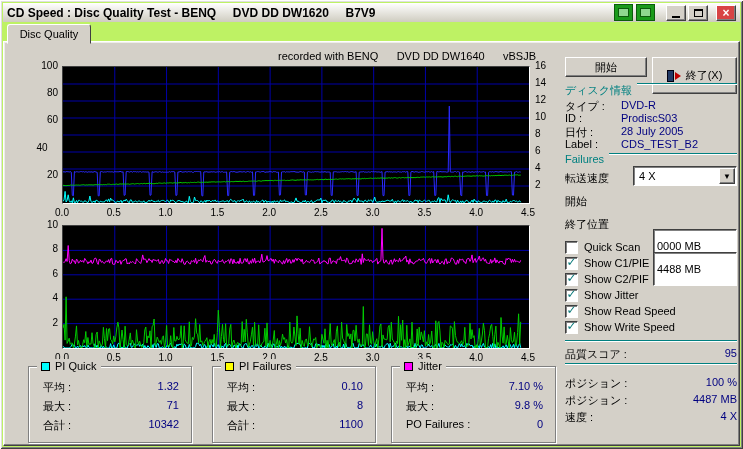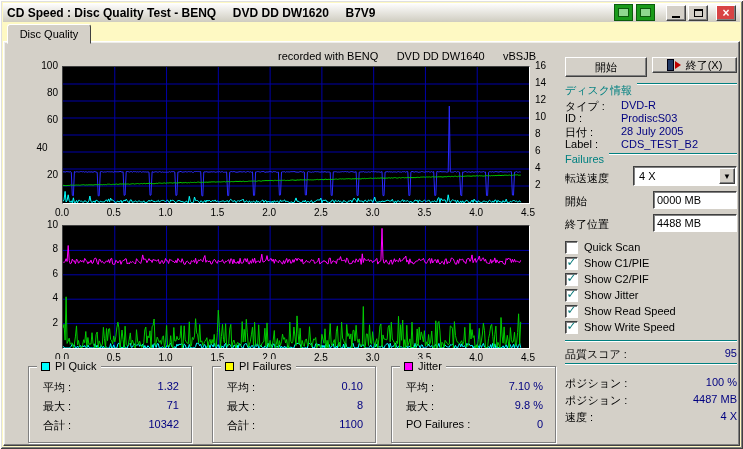--- a/index.html
+++ b/index.html
@@ -1,17 +1,17 @@
 <!DOCTYPE html>
 <html><head>
 <meta charset="utf-8">
 <style>
   html,body{margin:0;padding:0;background:#808080;}
   #window{
-    position:relative;width:743px;height:449px;background:#fef9c3;
+    position:relative;width:743px;height:449px;background:#bef264;
     font-family:"Liberation Sans","DejaVu Sans",sans-serif;font-size:11px;color:#000;
     box-shadow:inset 1px 1px 0 #ffffff, inset -1px -1px 0 #404040,
                inset 2px 2px 0 #dfdfdf, inset -2px -2px 0 #808080;
     overflow:hidden;
   }
   .titlebar{position:absolute;left:3px;top:3px;width:737px;height:19px;display:flex;align-items:center;
     background:linear-gradient(#ffffff,#cfccc0);padding:0 4px;box-sizing:border-box;z-index:5;}
   .title{font-weight:bold;font-size:12px;white-space:pre;flex:1;overflow:hidden;}
   .tbar-right{display:flex;align-items:center;gap:2px;}
   .gicon{width:17px;height:15px;background:#1a9a1a;border:1px solid #0c5c0c;position:relative;margin-right:1px;}
@@ -44,21 +44,21 @@
   .irow .lbl{width:56px;}
   .irow .val{color:#000080;}
   .krow{left:565px;width:172px;display:flex;justify-content:space-between;font-size:11px;}
   .krow .val{color:#000080;}
   .combo{background:#fff;border:1px solid;border-color:#404040 #fff #fff #404040;box-shadow:inset 1px 1px 0 #808080;box-sizing:border-box;}
   .combo .cval{position:absolute;left:5px;top:3px;font-size:11px;}
   .combo .cbtn{position:absolute;right:1px;top:1px;bottom:1px;width:16px;background:#d4d0c8;
     border:1px solid;border-color:#fff #404040 #404040 #fff;box-shadow:inset -1px -1px 0 #808080;
     display:flex;align-items:center;justify-content:center;font-size:8px;box-sizing:border-box;}
   .field{height:18px;background:#fff;border:1px solid;border-color:#404040 #fff #fff #404040;
-    box-shadow:inset 1px 1px 0 #808080;font-family:inherit;font-size:11px;padding:8px 3px;color:#000;box-sizing:border-box;}
+    box-shadow:inset 1px 1px 0 #808080;font-family:inherit;font-size:11px;padding:16px 3px;color:#000;box-sizing:border-box;margin-top:38px;}
   .cbrow{left:565px;display:flex;align-items:center;gap:6px;height:14px;}
   .cb{width:13px;height:13px;background:#fff;border:1px solid;border-color:#404040 #fff #fff #404040;
     box-shadow:inset 1px 1px 0 #808080;display:flex;align-items:center;justify-content:center;box-sizing:border-box;}
   .cb .mark{visibility:hidden;color:#0a7a7a;font-weight:bold;font-size:12px;line-height:1;transform:translateY(-1px);}
   .cb.on .mark{visibility:visible;}
   .sep{width:172px;height:1px;background:#008080;box-shadow:0 1px 0 #ffffff;}
   .sbox{height:77px;border:1px solid #808080;box-shadow:inset 1px 1px 0 #fff,1px 1px 0 #fff;box-sizing:border-box;}
   .legend{position:absolute;left:8px;top:-8px;height:14px;background:#d4d0c8;padding:0 4px;
     display:flex;align-items:center;gap:5px;font-size:11px;}
   .swatch{width:9px;height:9px;border:1px solid #000;box-sizing:border-box;}
@@ -175,21 +175,21 @@
         <div class="tick" style="left: 243.889px; top: 127px; width: 30px; text-align: center;">2.5</div>
         <div class="tick" style="left: 295.667px; top: 127px; width: 30px; text-align: center;">3.0</div>
         <div class="tick" style="left: 347.444px; top: 127px; width: 30px; text-align: center;">3.5</div>
         <div class="tick" style="left: 399.222px; top: 127px; width: 30px; text-align: center;">4.0</div>
         <div class="tick" style="left: 451px; top: 127px; width: 30px; text-align: center;">4.5</div>
       </div>
 
     <div class="btn" style="left:565px;top:57px;width:82px;height:20px;">
       <span>開始</span>
     </div>
-    <div class="btn" style="left:652px;top:57px;width:85px;height:16px;">
+    <div class="btn" style="left:652px;top:57px;width:85px;height:37px;">
       <span class="exit-icon">
           <span class="door"></span>
           <span class="arrow"></span>
         </span>
       <span>終了(X)</span>
     </div>
 
     <div class="sect" style="left:565px;top:83px;">
       <span>ディスク情報</span>
         <span class="line"></span>

